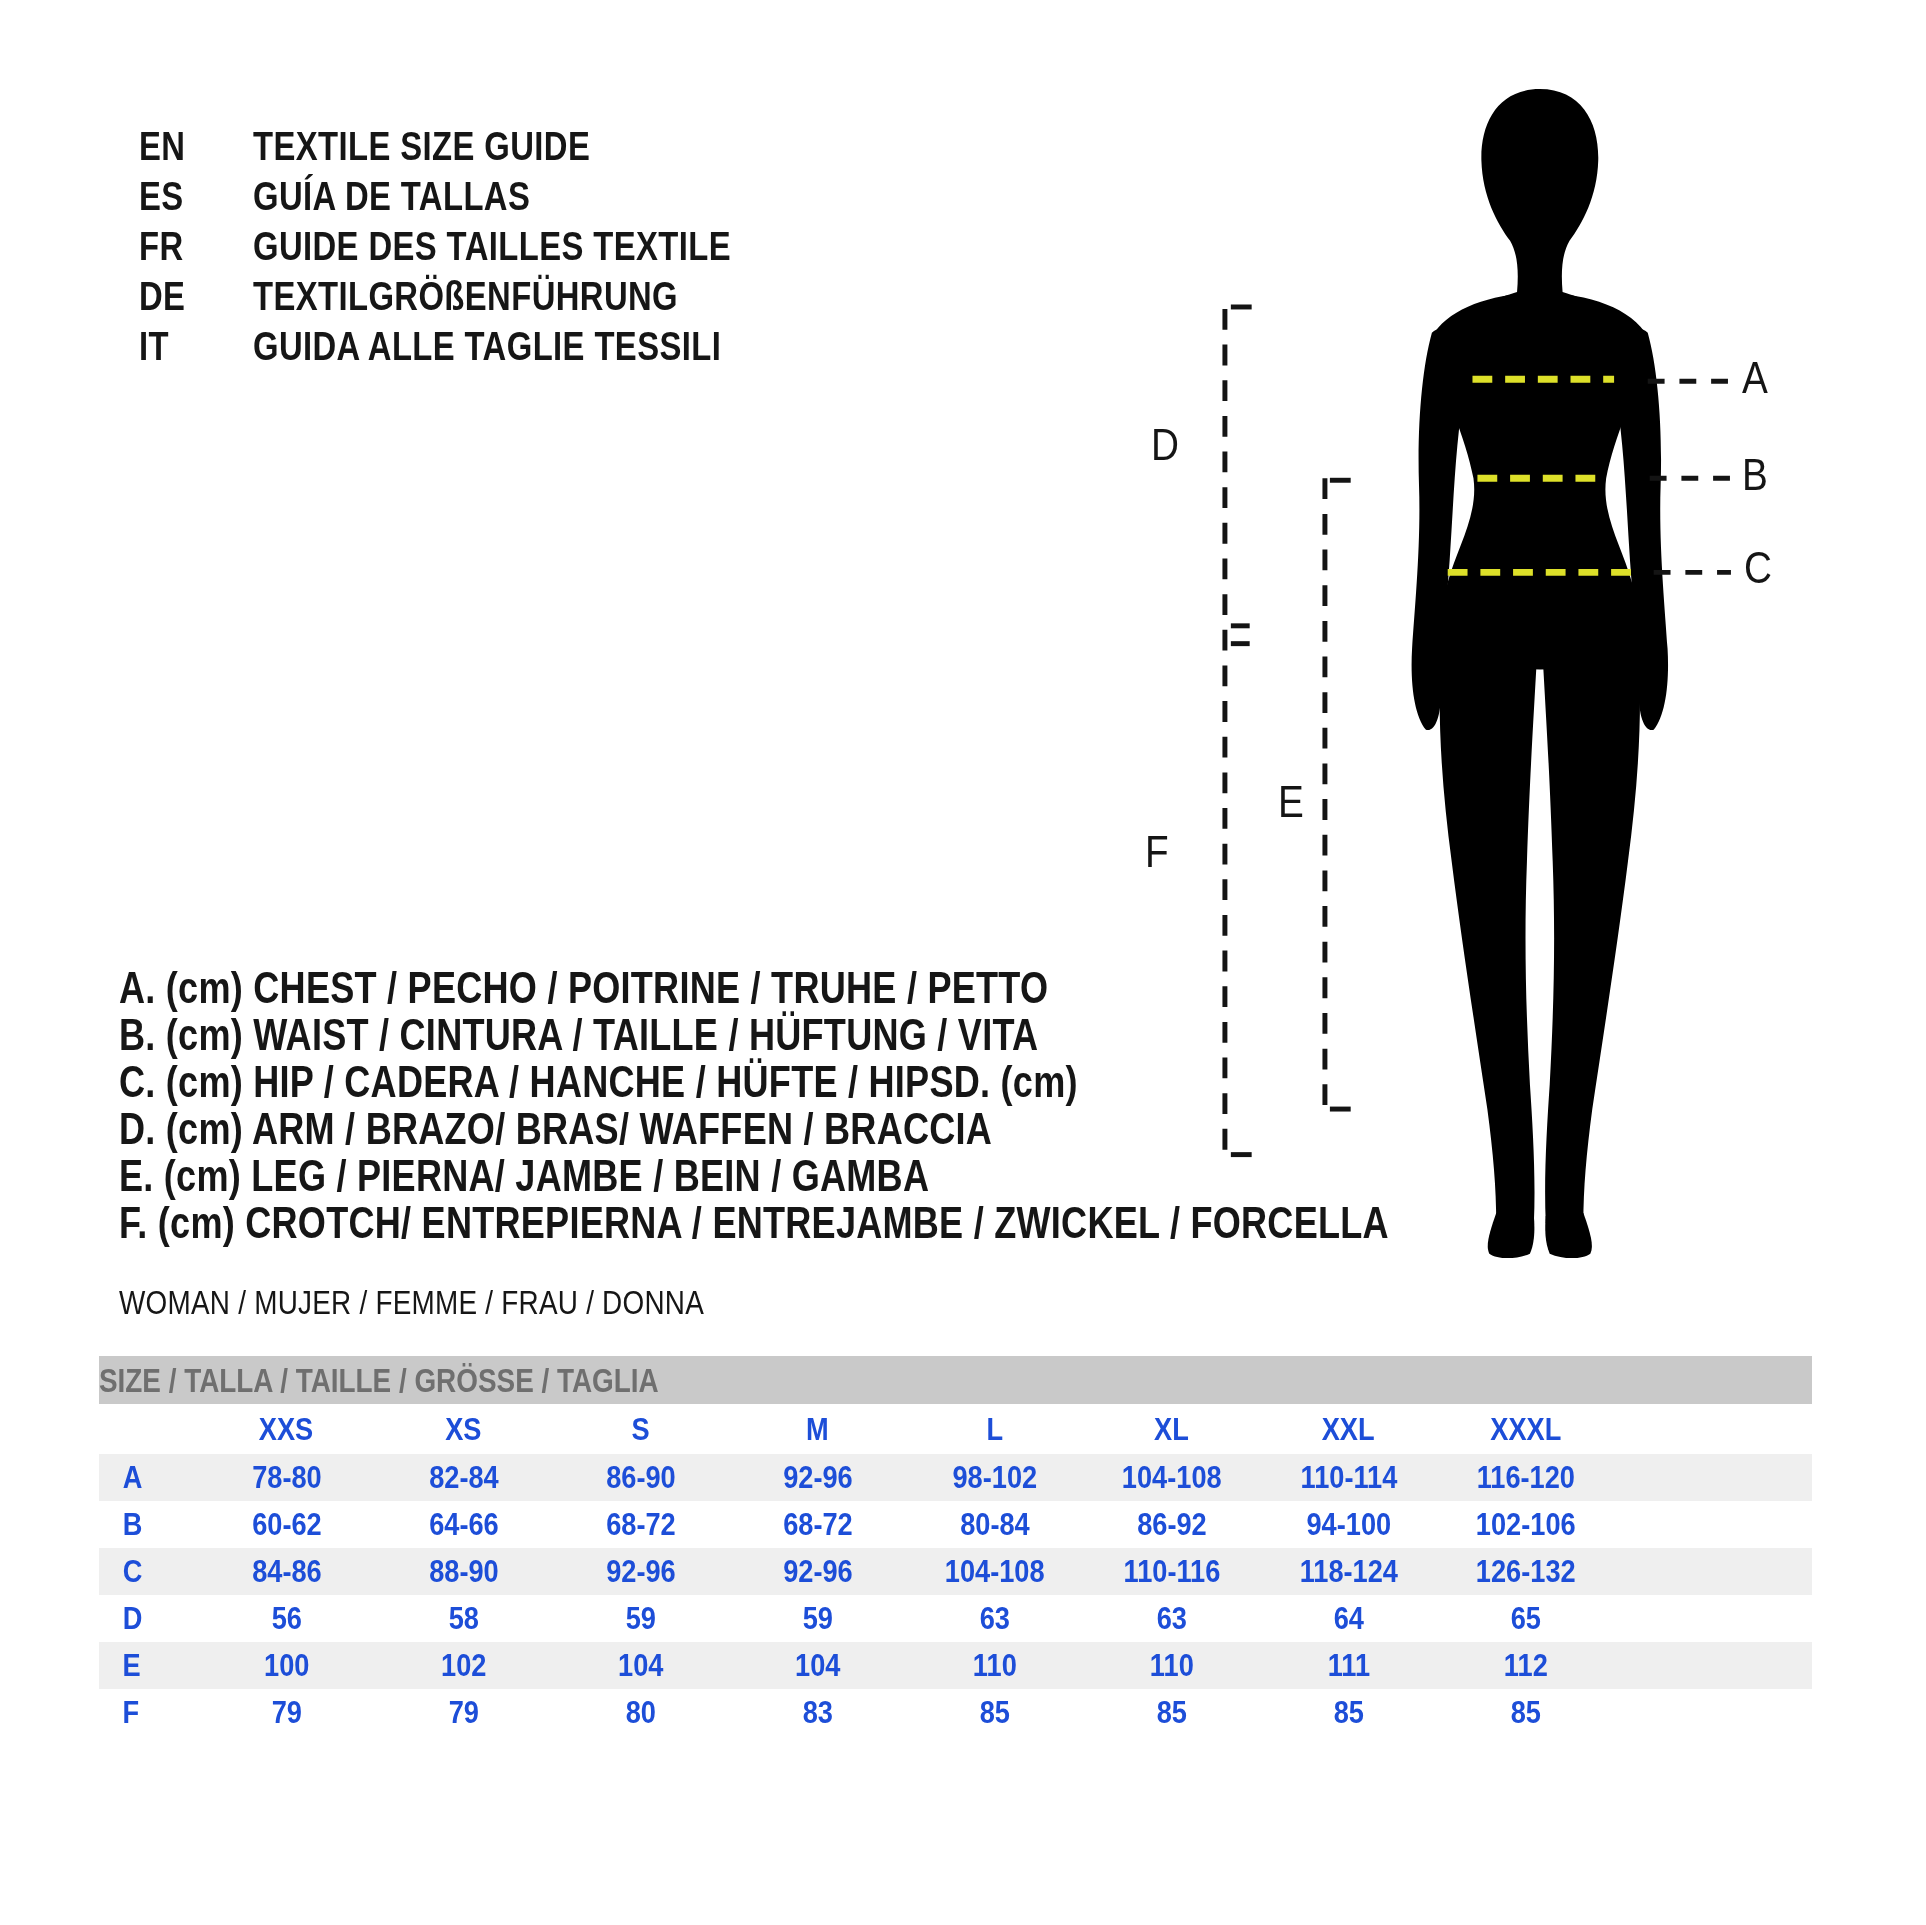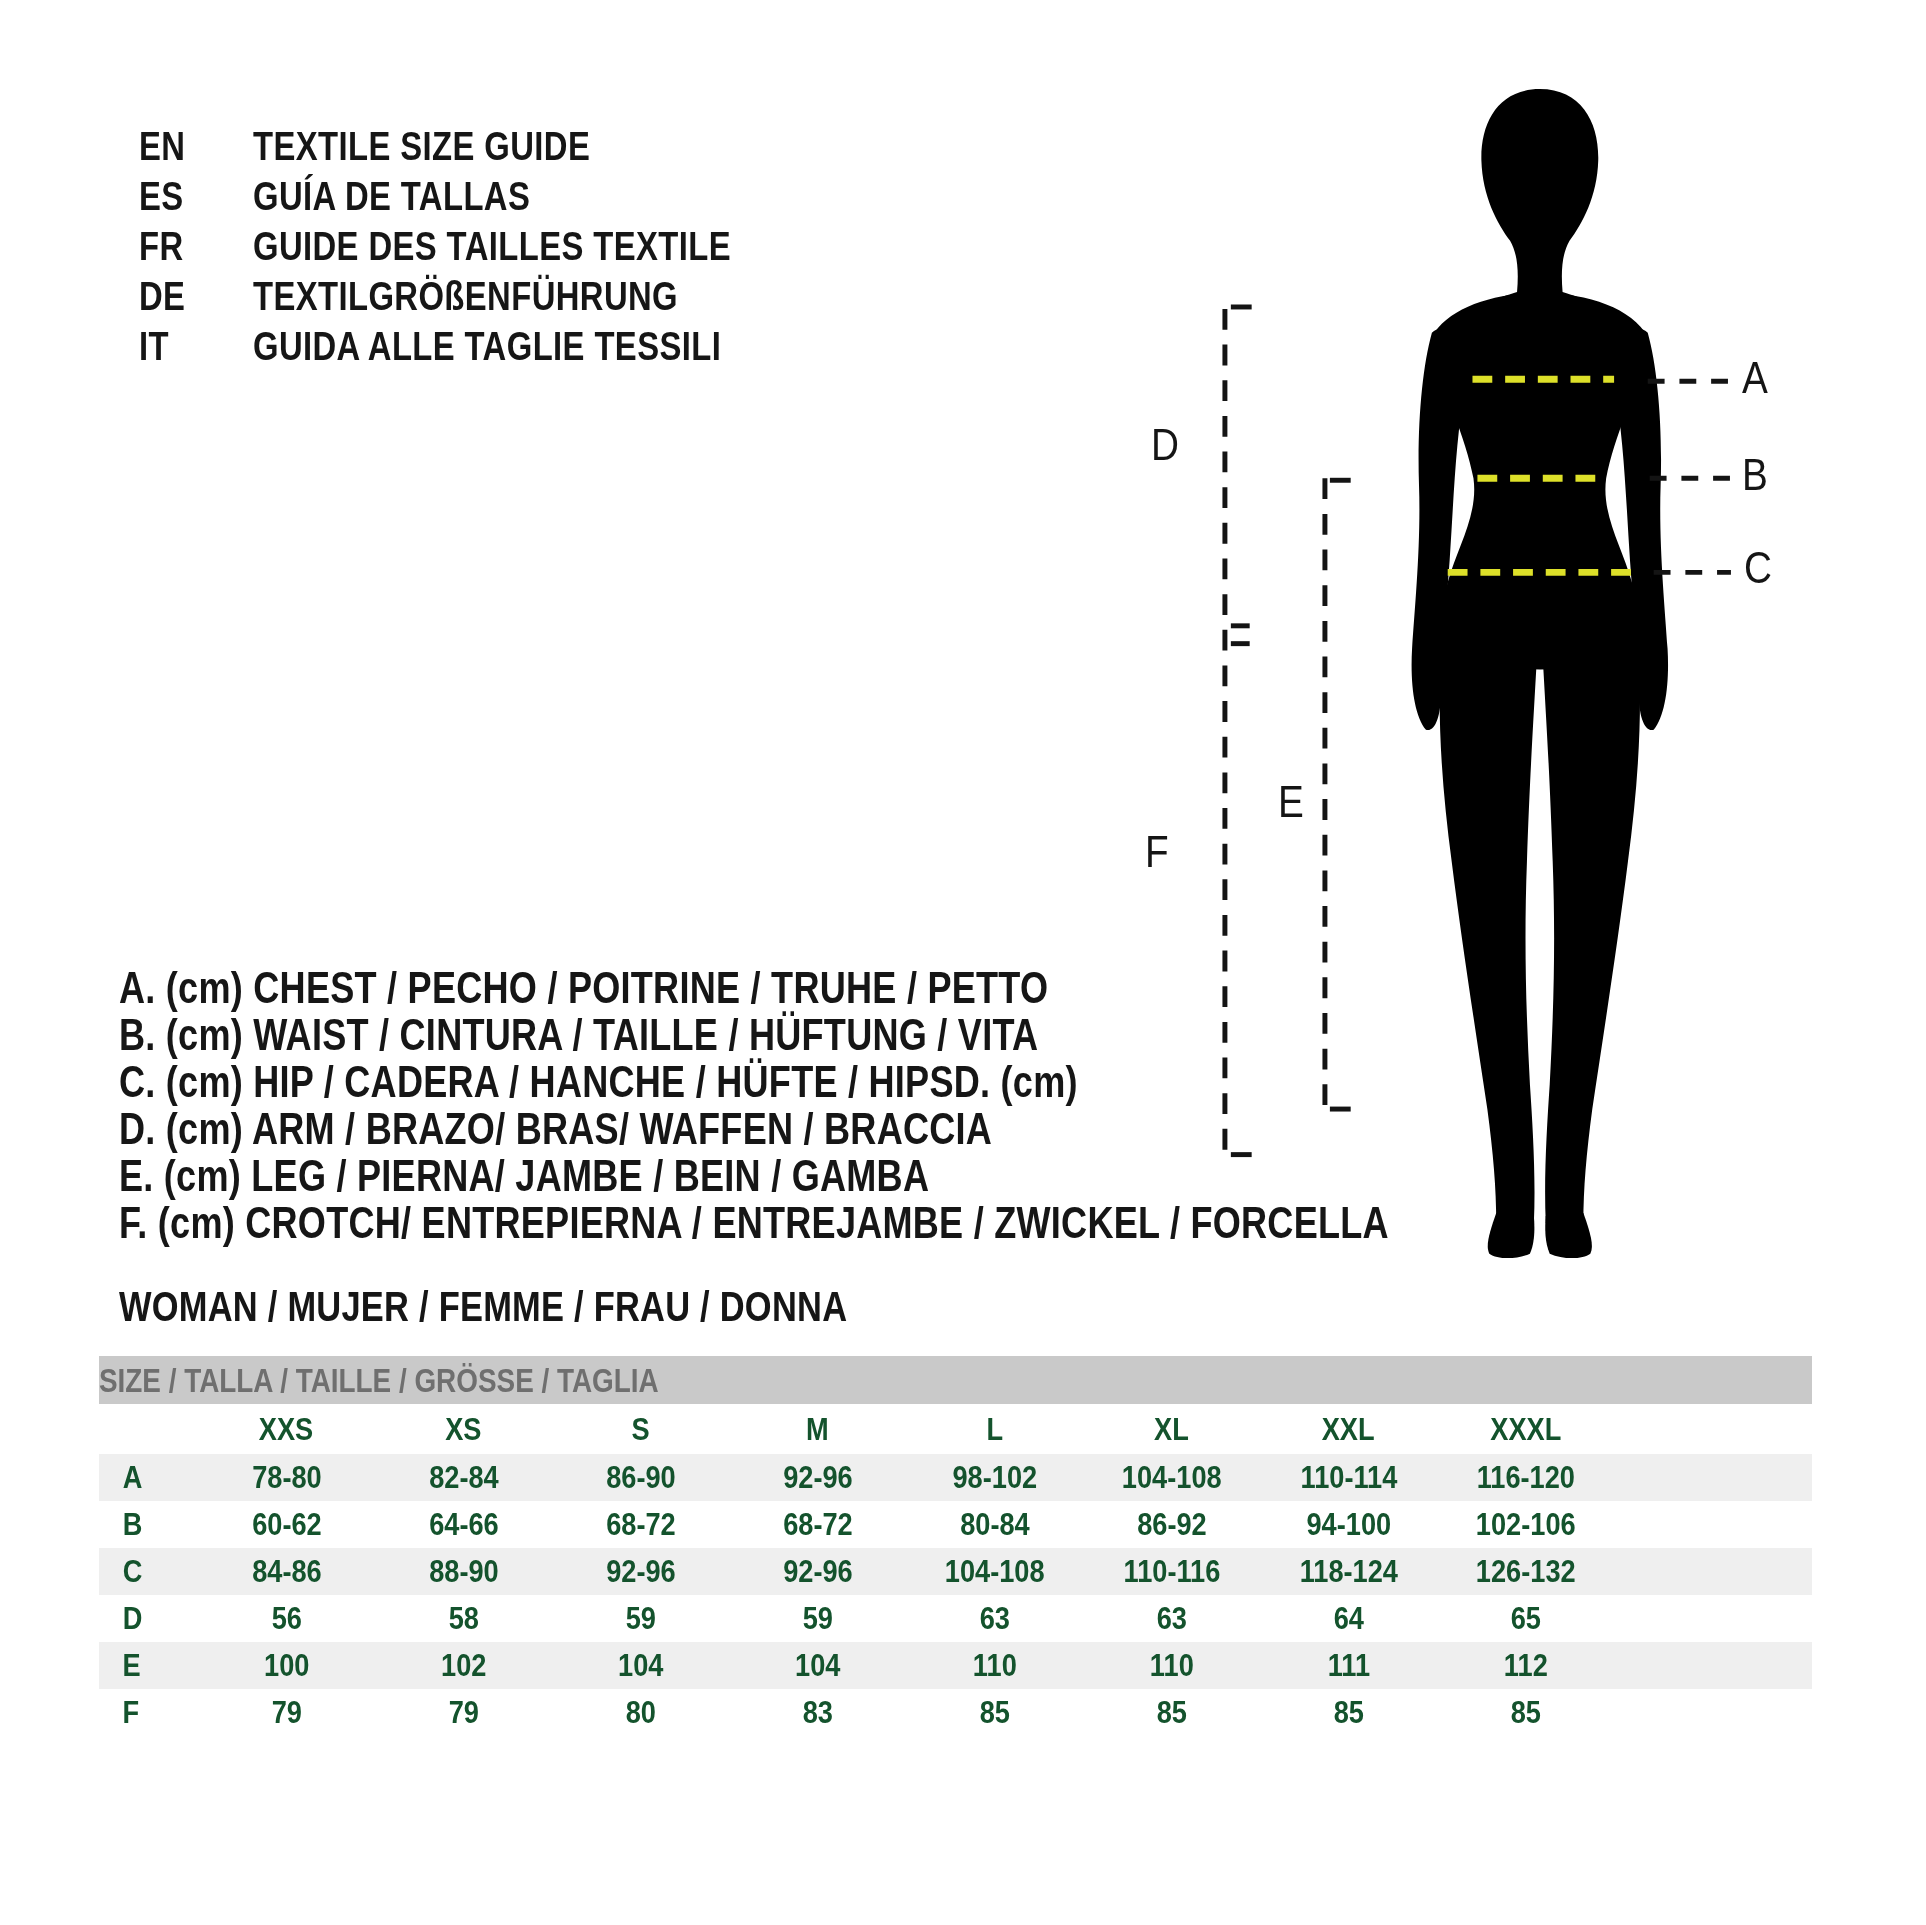--- a/index.html
+++ b/index.html
@@ -16,26 +16,26 @@
 
   
   .lang{left:139px;top:121px;font-size:40px;font-weight:700;line-height:50px;letter-spacing:0.5px;}
   .lang .row{display:block;}
   .lang .code{display:inline-block;width:139px;}
 
   
   .legend{left:119px;top:964px;font-size:44px;font-weight:700;line-height:47px;letter-spacing:0.3px;}
 
   
-  .section-heading{left:119px;top:1283px;font-size:42px;font-weight:700;letter-spacing:0.3px;}
+  .section-heading{left:119px;top:1283px;font-size:34px;font-weight:400;letter-spacing:0.3px;}
 
   
   .size-table{left:99px;top:1356px;width:1713px;}
   .t-header{height:48px;background:#c9c9c9;color:#6f6f6f;font-size:34px;font-weight:700;line-height:48px;padding-left:0;box-sizing:border-box;}
-  .trow{display:grid;grid-template-columns:99px repeat(8,177px) 1fr;align-items:center;height:47px;font-size:32px;font-weight:700;color:#14532d;}
+  .trow{display:grid;grid-template-columns:99px repeat(8,177px) 1fr;align-items:center;height:47px;font-size:32px;font-weight:700;color:#1d4ed8;}
   .trow.sizes{height:50px;}
   .trow .lbl{padding-left:22px;text-align:left;}
   .trow .c{text-align:center;}
   .trow .c span, .trow .lbl span{display:inline-block;transform:scaleX(0.85);}
   .stripe{background:#efefef;}
 
   
   .flabel{font-size:44px;color:#151515;font-weight:400;transform:scaleX(0.88);transform-origin:0 0;line-height:1;}
 
   svg.fig{position:absolute;left:0;top:0;width:1927px;height:1926px;}

